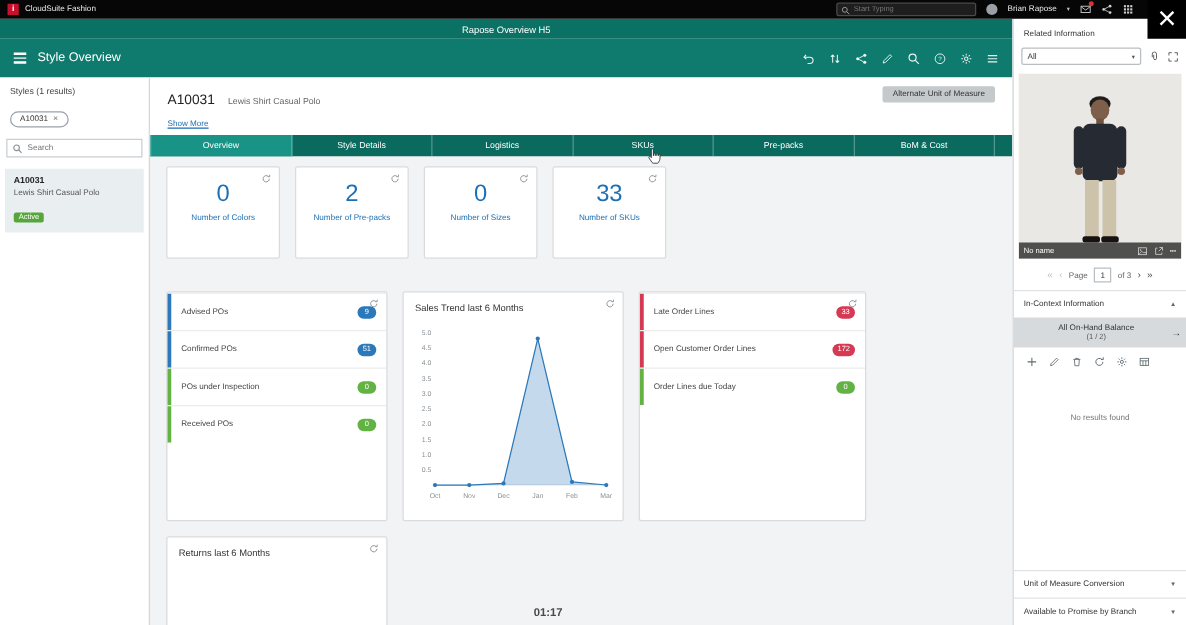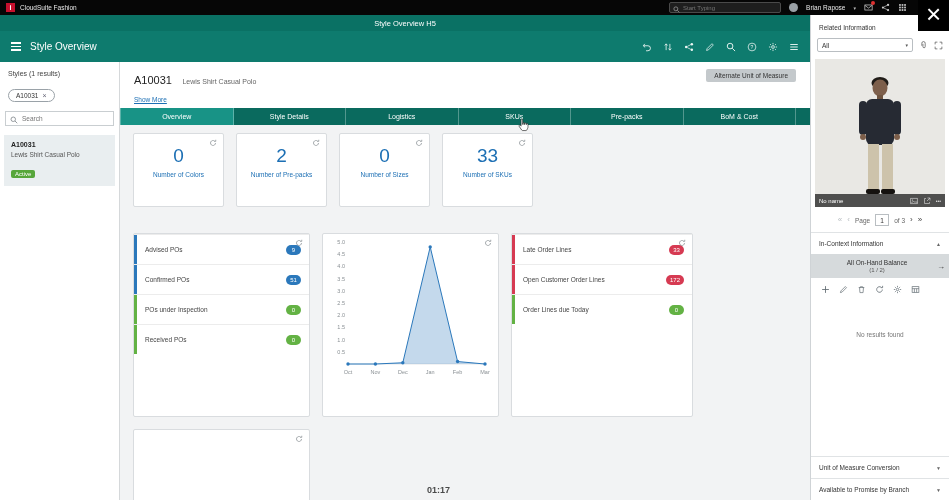--- a/index.html
+++ b/index.html
@@ -154,21 +154,21 @@
             <rect x="11" y="11" width="3" height="3"></rect>
           </g>
         </svg>
     </span>
   </div>
 </div>
 
 <div class="close-overlay">×</div>
 
 <div class="page-title-bar">
-  <span>Style Overview H5</span>
+  <span>Rapose Overview H5</span>
 </div>
 
 <div class="toolbar">
   <span class="hamburger">
       <span></span>
       <span></span>
       <span></span>
     </span>
   <span class="toolbar-title">Style Overview</span>
   <div class="toolbar-icons">
@@ -353,20 +353,21 @@
         </div>
       </div>
 
       <div class="panel-card trend-card">
         <span class="card-refresh">
             <svg width="8" height="8" viewBox="0 0 16 16">
               <path d="M13 8 a5 5 0 1 1 -1.8-3.85" fill="none" stroke="currentColor" stroke-width="1.5"></path>
               <path d="M13.5 1.5 v3.2 h-3.2" fill="none" stroke="currentColor" stroke-width="1.5"></path>
             </svg>
           </span>
+        <div class="card-title">Sales Trend last 6 Months</div>
         <svg class="trend-chart" viewBox="0 0 161 142">
             <text x="14" y="119.8" text-anchor="end" class="tick">0.5</text>
             <text x="14" y="107.6" text-anchor="end" class="tick">1.0</text>
             <text x="14" y="95.4" text-anchor="end" class="tick">1.5</text>
             <text x="14" y="83.2" text-anchor="end" class="tick">2.0</text>
             <text x="14" y="71" text-anchor="end" class="tick">2.5</text>
             <text x="14" y="58.8" text-anchor="end" class="tick">3.0</text>
             <text x="14" y="46.599999999999994" text-anchor="end" class="tick">3.5</text>
             <text x="14" y="34.400000000000006" text-anchor="end" class="tick">4.0</text>
             <text x="14" y="22.200000000000003" text-anchor="end" class="tick">4.5</text>
@@ -415,20 +416,21 @@
     </div>
 
     <div class="cards-row">
       <div class="panel-card returns-card">
         <span class="card-refresh">
             <svg width="8" height="8" viewBox="0 0 16 16">
               <path d="M13 8 a5 5 0 1 1 -1.8-3.85" fill="none" stroke="currentColor" stroke-width="1.5"></path>
               <path d="M13.5 1.5 v3.2 h-3.2" fill="none" stroke="currentColor" stroke-width="1.5"></path>
             </svg>
           </span>
+        <div class="card-title">Returns last 6 Months</div>
       </div>
     </div>
 
   </div>
 </div>
 
 <div class="timestamp">01:17</div>
 
 <div class="right-panel">
   <div class="rp-header">Related Information</div>

